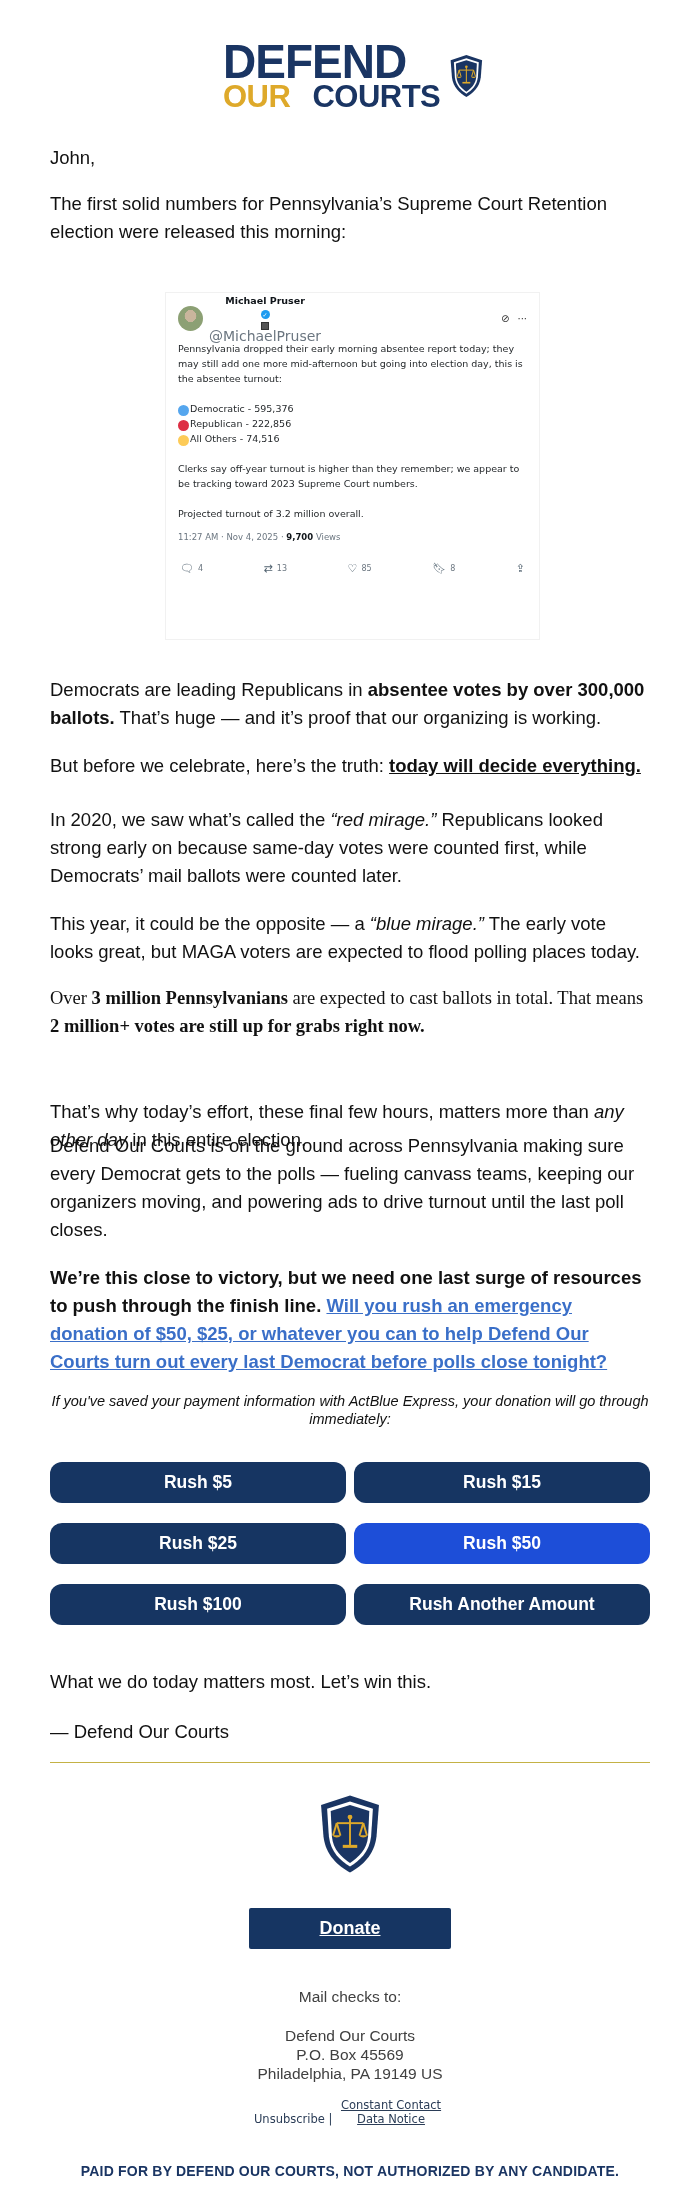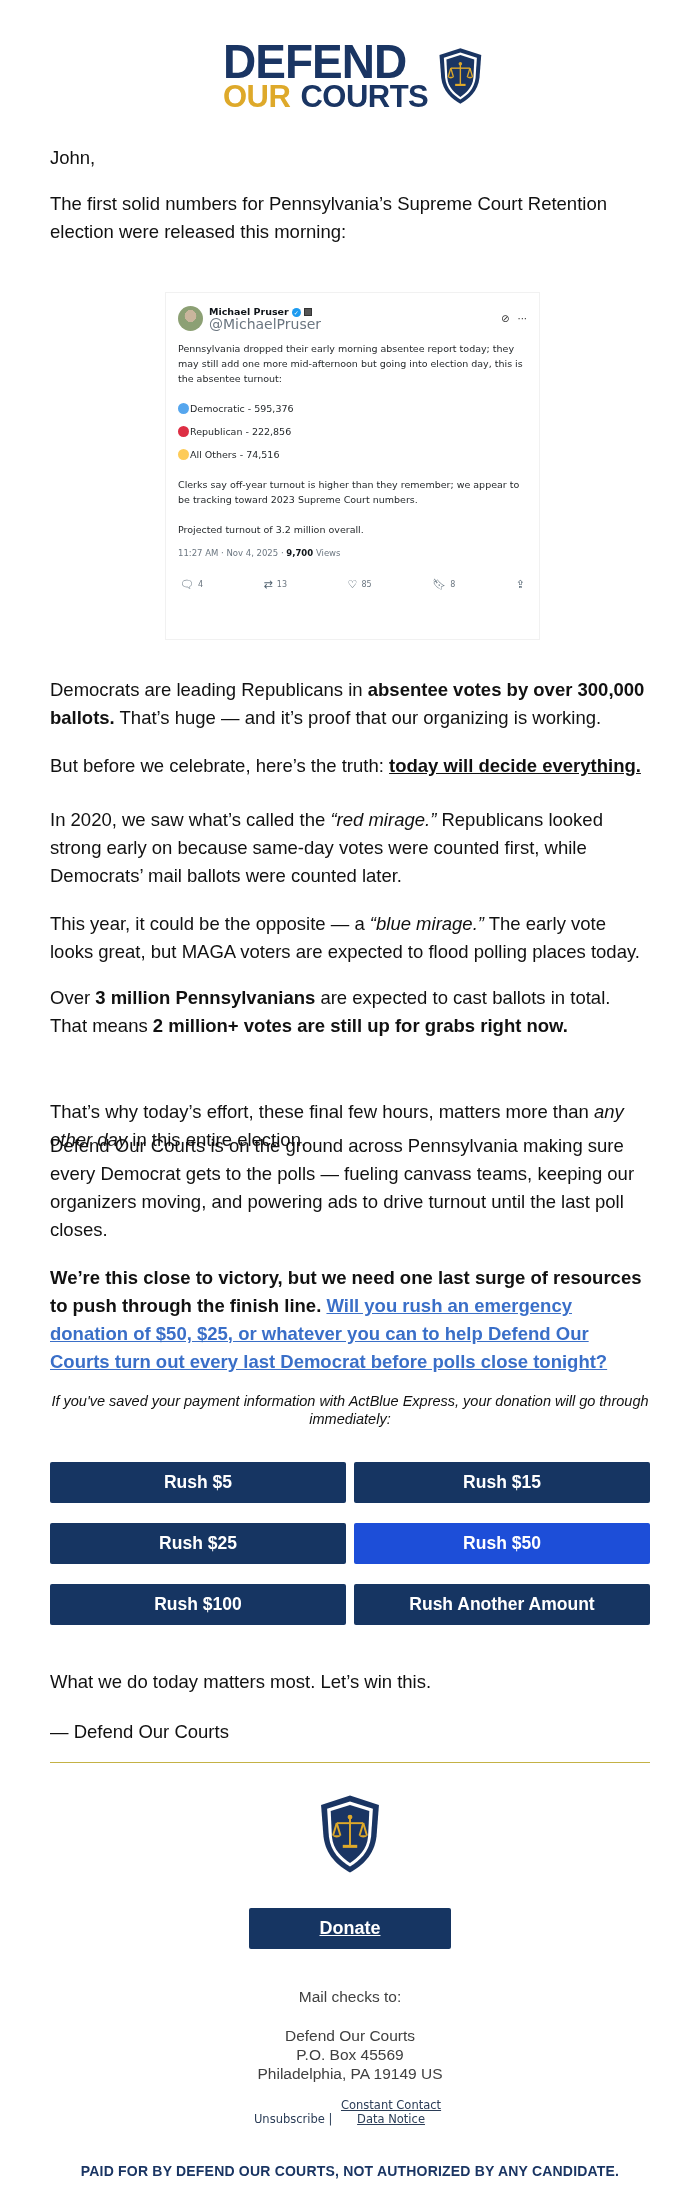--- a/index.html
+++ b/index.html
@@ -17,21 +17,21 @@
   .logo {
     position: absolute; left: 223px; top: 38px; width: 262px; height: 76px;
     display: flex; align-items: center;
   }
   .logo-text { display: flex; flex-direction: column; line-height: 0.9; }
   .logo-defend {
     font-family: "Liberation Sans", sans-serif; font-weight: 900;
     font-size: 46px; letter-spacing: -1px; color: #1a3563;
     transform: scaleY(1.05);
   }
-  .logo-row2 { display: flex; gap: 10px; font-weight: 900; font-size: 31px; letter-spacing: -0.5px; }
+  .logo-row2 { display: flex; gap: 22px; font-weight: 900; font-size: 31px; letter-spacing: -0.5px; }
   .logo-our { color: #dea92a; }
   .logo-courts { color: #1a3563; }
   .logo-shield { margin-left: 8px; width: 56px; height: 68px; }
 
   .p {
     font-size: 18.5px; line-height: 28px; color: #111111;
     position: absolute; left: 50px; width: 600px;
   }
   .p b { font-weight: 700; }
   .p i { font-style: italic; }
@@ -45,45 +45,45 @@
     font-family: "DejaVu Sans", sans-serif; color: #1f2326;
     padding: 10px 12px;
   }
   .tw-head { display: flex; align-items: center; height: 30px; }
   .tw-avatar {
     width: 25px; height: 25px; border-radius: 50%;
     background: radial-gradient(circle at 50% 40%, #c9b59c 0 30%, #8ca074 31% 100%);
     margin-right: 6px;
   }
   .tw-names { display: flex; flex-direction: column; line-height: 12px; }
-  .tw-name { font-size: 9.5px; font-weight: 700; color: #0f1419; display: flex; align-items: center; gap: 3px; }
+  .tw-name { font-size: 9.5px; font-weight: 700; color: #0f1419; display: flex; align-items: center; gap: 3px; flex-direction: column; }
   .tw-verified {
     width: 9px; height: 9px; border-radius: 50%; background: #1d9bf0;
     color: #fff; font-size: 6px; line-height: 9px; text-align: center;
   }
   .tw-badge { width: 8px; height: 8px; background: #555; border: 1px solid #333; display: inline-block; }
   .tw-handle { font-size: 14px; color: #6b7680; }
   .tw-actions-top { margin-left: auto; display: flex; gap: 8px; align-items: center; font-size: 10px; color: #333; }
   .tw-body { font-size: 9.5px; line-height: 15px; color: #1f2326; margin-top: 8px; }
   .tw-body p { margin-bottom: 15px; }
   .tw-legend { margin-bottom: 15px; }
-  .tw-legend div { display: flex; align-items: center; margin-top: 8px; }
+  .tw-legend div { display: flex; align-items: flex-end; }
   .dot { width: 11px; height: 11px; border-radius: 50%; display: inline-block; margin-right: 1px; }
   .tw-meta { font-size: 8.5px; color: #6b7680; margin-top: -6px; }
   .tw-meta b { color: #0f1419; }
   .tw-foot {
     display: flex; justify-content: space-between; align-items: center;
     font-size: 8px; color: #6b7680; margin-top: 16px; padding: 0 2px;
   }
   .tw-foot span { display: flex; align-items: center; gap: 4px; }
   .tw-ico { font-size: 11px; color: #536471; }
 
   
   .btn {
-    position: absolute; width: 296px; height: 41px; border-radius: 2px;
+    position: absolute; width: 296px; height: 41px; border-radius: 12px;
     background: #163562; color: #ffffff; font-weight: 700; font-size: 17.5px;
     display: flex; align-items: center; justify-content: center;
     text-decoration: none;
   }
   .btn.gold { background: #1d4ed8; }
 
   .note {
     position: absolute; left: 50px; width: 600px; text-align: center;
     font-size: 14.5px; line-height: 18px; font-style: italic; color: #111;
   }
@@ -207,21 +207,21 @@
 </div>
 <div class="p" style="top:752px;">
   <span>But before we celebrate, here’s the truth: </span><span class="u">today will decide everything.</span>
 </div>
 <div class="p" style="top:806px;">
   <span>In 2020, we saw what’s called the </span><i>“red mirage.”</i><span> Republicans looked strong early on because same-day votes were counted first, while Democrats’ mail ballots were counted later.</span>
 </div>
 <div class="p" style="top:910px;">
   <span>This year, it could be the opposite — a </span><i>“blue mirage.”</i><span> The early vote looks great, but MAGA voters are expected to flood polling places today.</span>
 </div>
-<div class="p" style="top:984px;">
+<div class="p" style="top:984px;font-family:Liberation Serif, serif;">
   <span>Over </span><b>3 million Pennsylvanians</b><span> are expected to cast ballots in total. That means </span><b>2 million+ votes are still up for grabs right now.</b>
 </div>
 <div class="p" style="top:1098px;">
   <span>That’s why today’s effort, these final few hours, matters more than </span><i>any other day</i><span> in this entire election.</span>
 </div>
 <div class="p" style="top:1132px;">Defend Our Courts is on the ground across Pennsylvania making sure every Democrat gets to the polls — fueling canvass teams, keeping our organizers moving, and powering ads to drive turnout until the last poll closes.</div>
 <div class="p" style="top:1264px;">
   <b>We’re this close to victory, but we need one last surge of resources to push through the finish line. </b><a class="link" href="#">Will you rush an emergency donation of $50, $25, or whatever you can to help Defend Our Courts turn out every last Democrat before polls close tonight?</a>
 </div>
 

